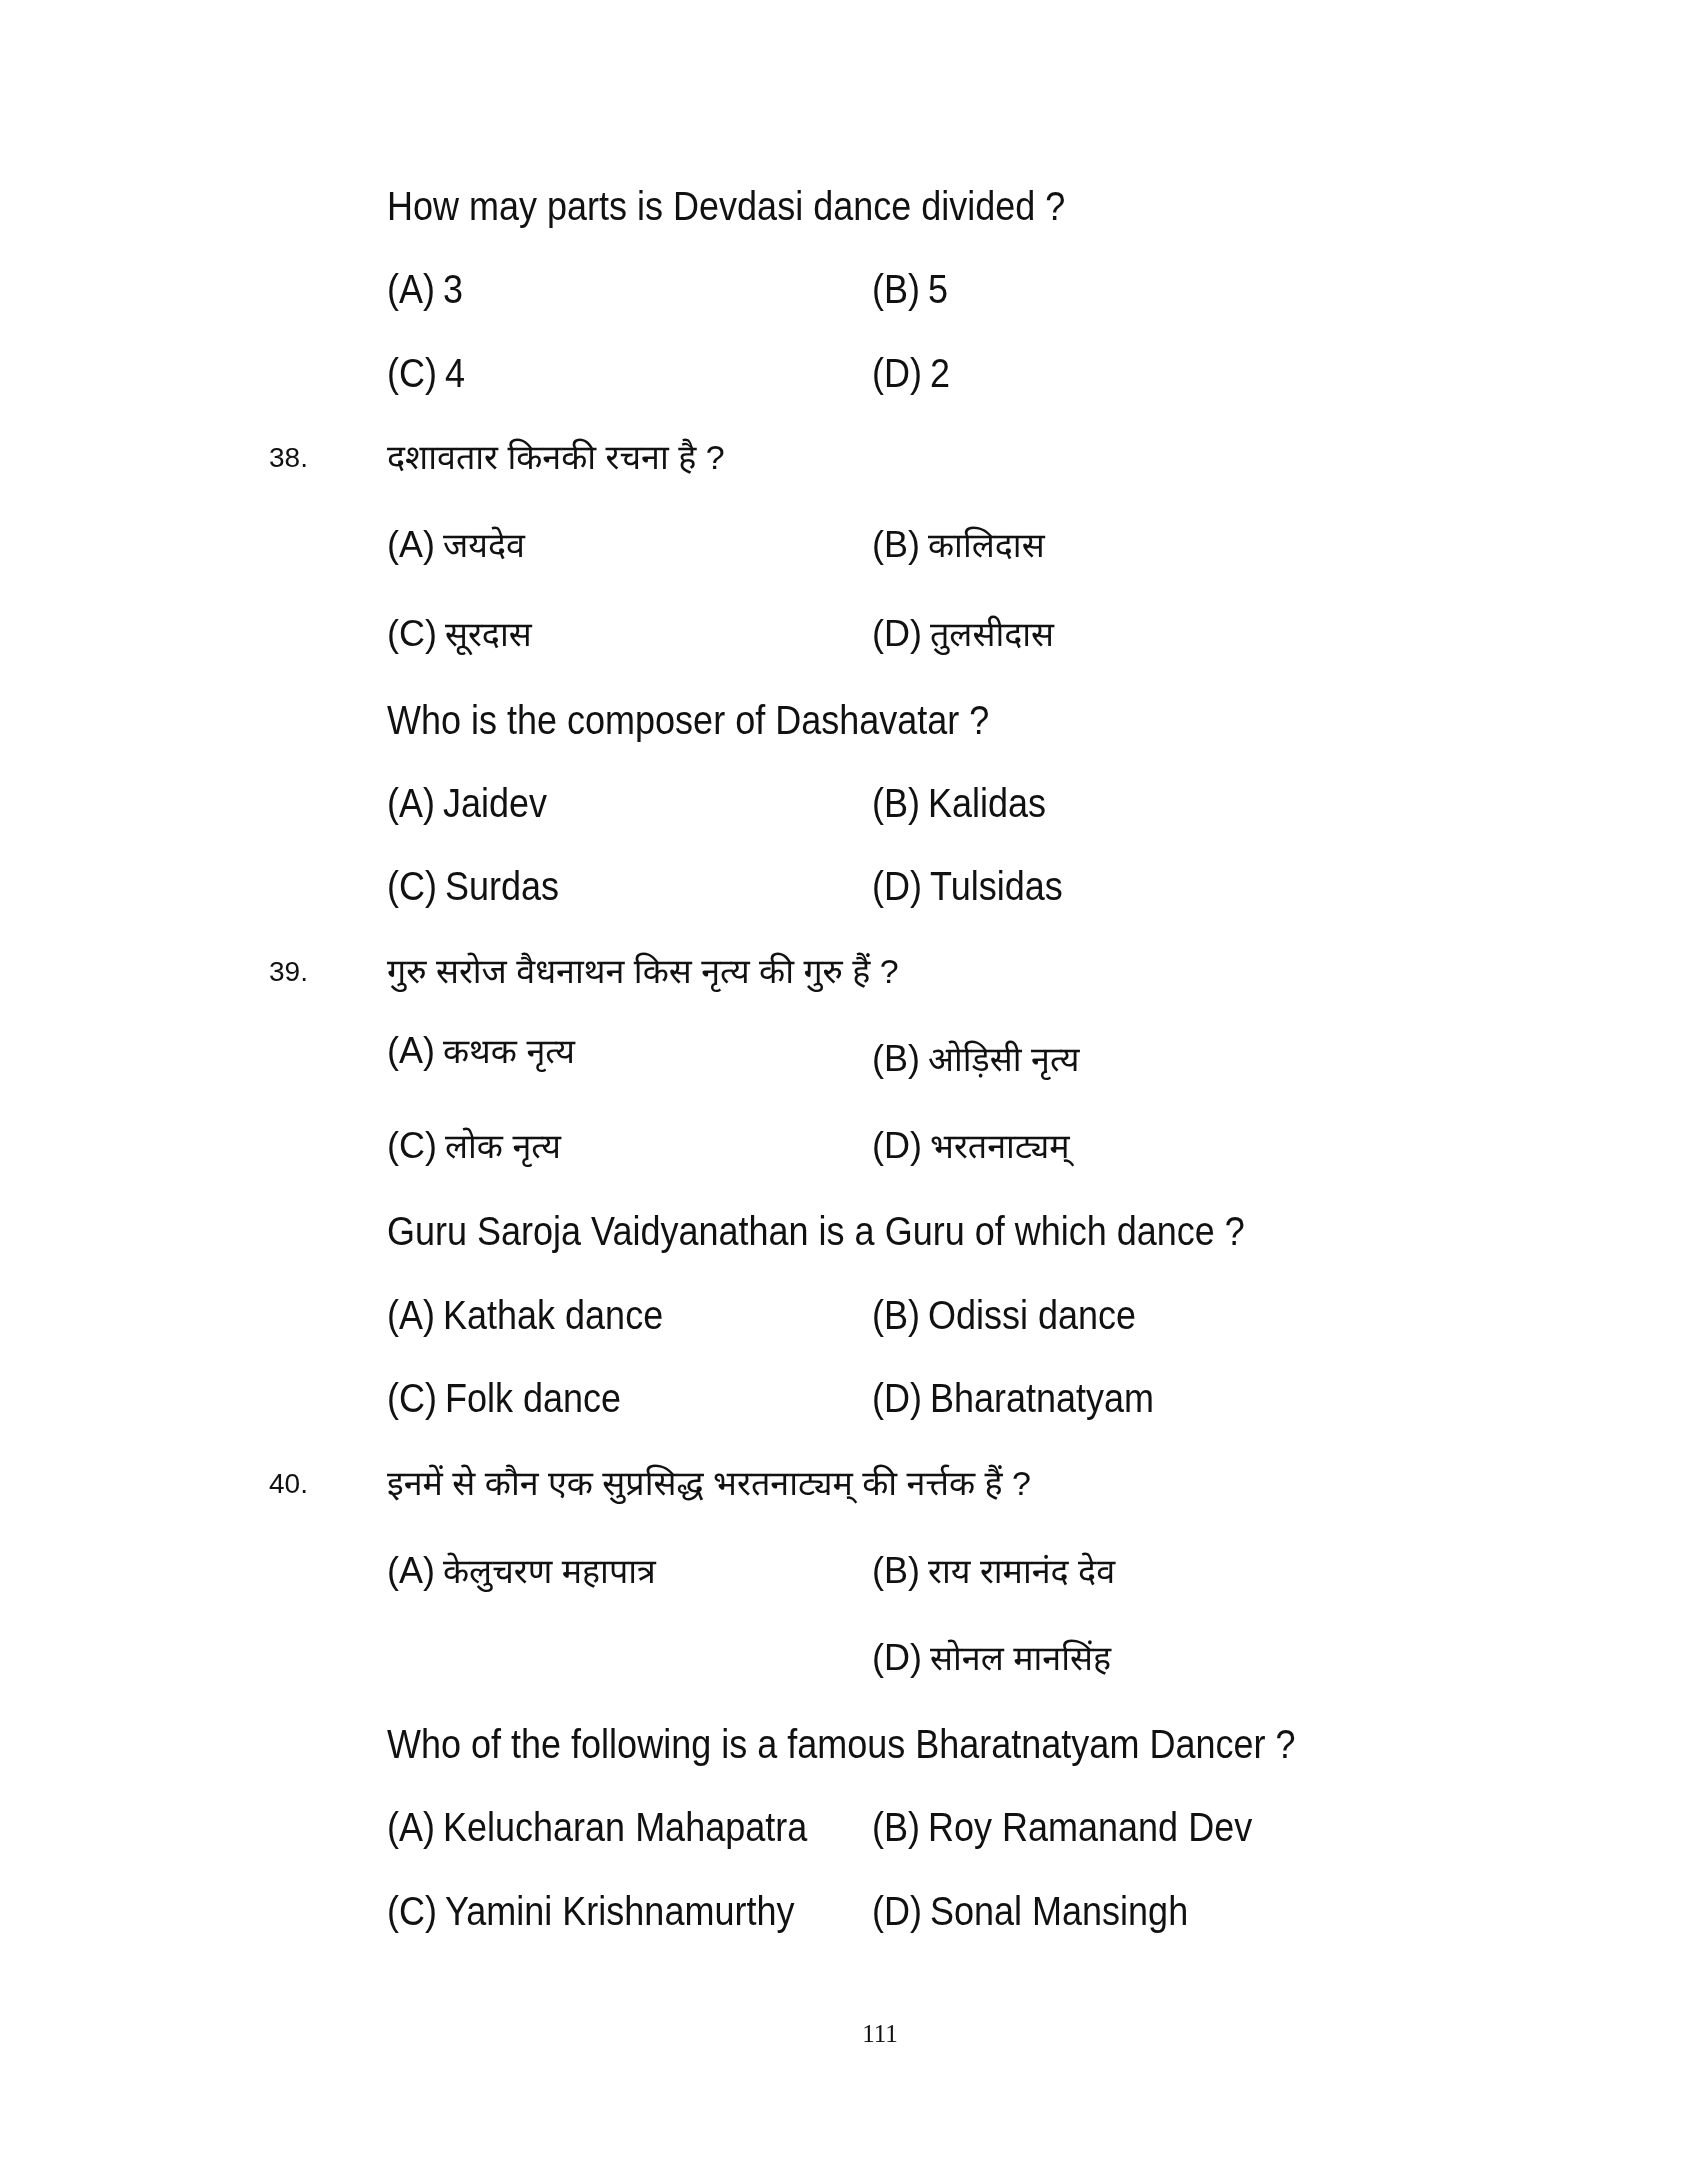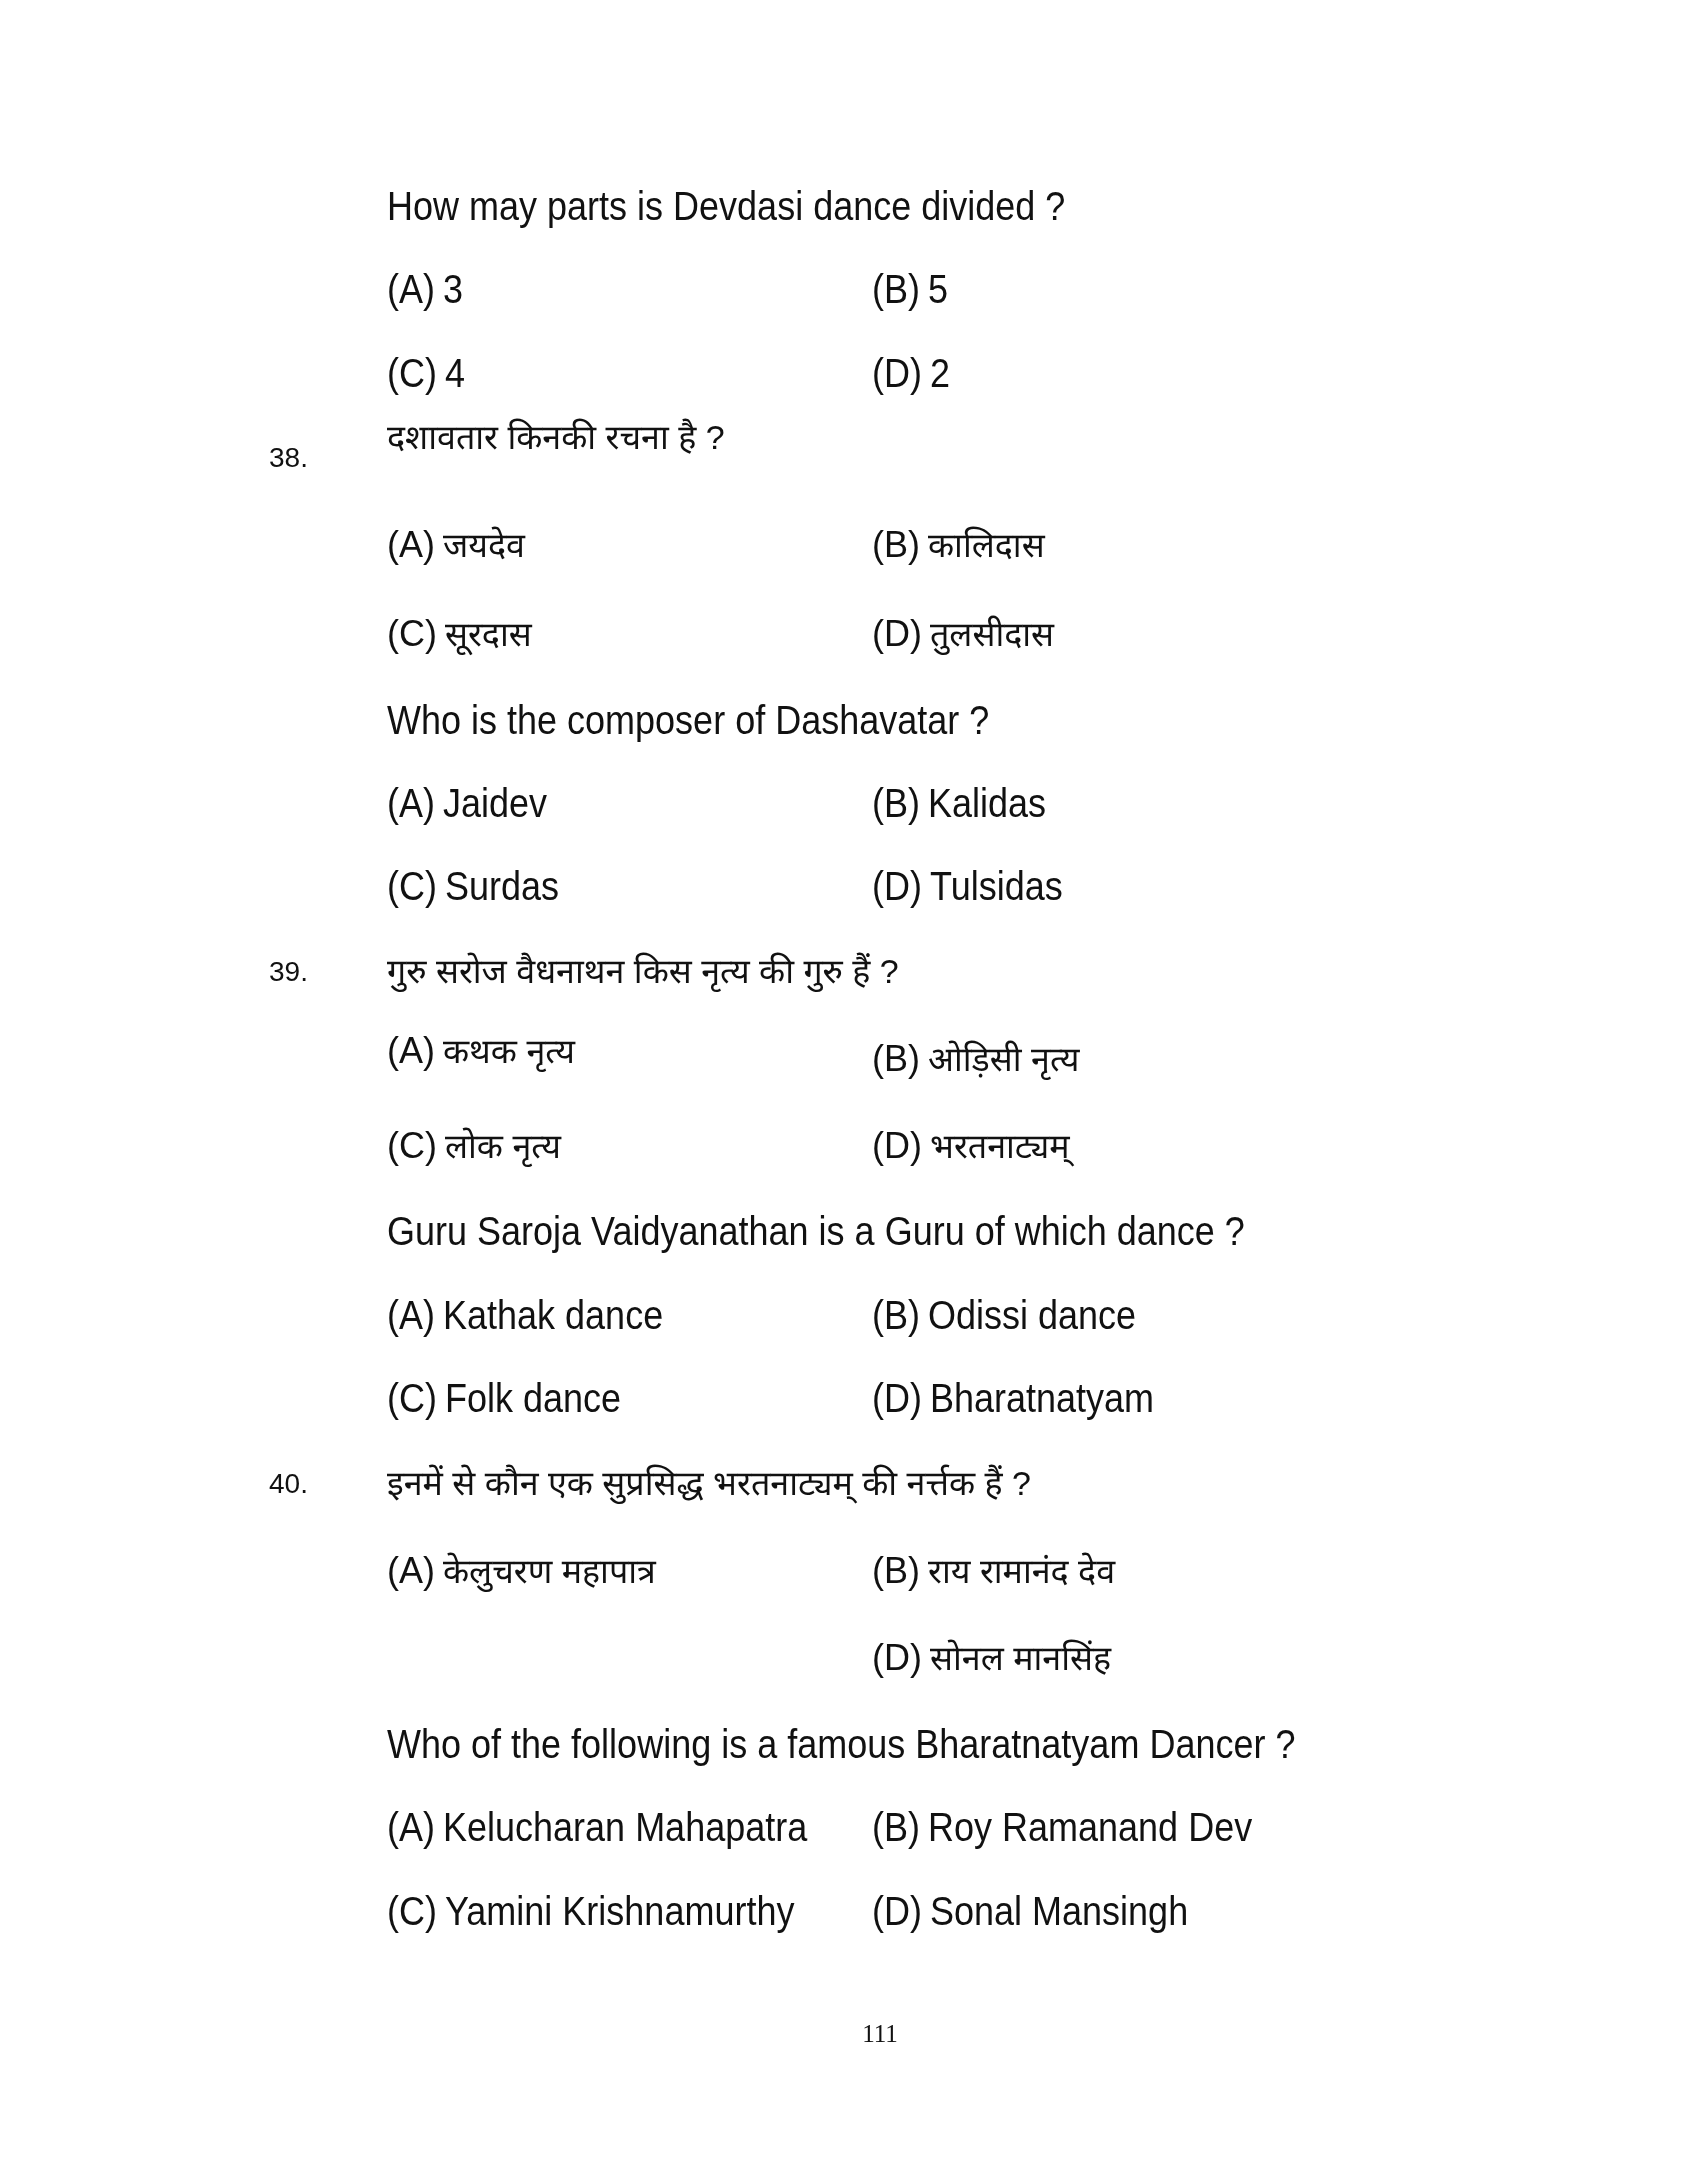--- a/index.html
+++ b/index.html
@@ -82,21 +82,21 @@
     <span class="opt-letter">(B)</span><span class="opt-text">5</span>
   </div>
   <div class="line en colA" style="top:344px">
     <span class="opt-letter">(C)</span><span class="opt-text">4</span>
   </div>
   <div class="line en colB" style="top:344px">
     <span class="opt-letter">(D)</span><span class="opt-text">2</span>
   </div>
 
   <div class="qnum" style="top:428px">38.</div>
-  <div class="line hi qtext" style="top:408px">दशावतार किनकी रचना है ?</div>
+  <div class="line hi qtext" style="top:428px">दशावतार किनकी रचना है ?</div>
   <div class="line hi colA" style="top:515px">
     <span class="opt-letter">(A)</span><span class="opt-text">जयदेव</span>
   </div>
   <div class="line hi colB" style="top:515px">
     <span class="opt-letter">(B)</span><span class="opt-text">कालिदास</span>
   </div>
   <div class="line hi colA" style="top:604px">
     <span class="opt-letter">(C)</span><span class="opt-text">सूरदास</span>
   </div>
   <div class="line hi colB" style="top:604px">

